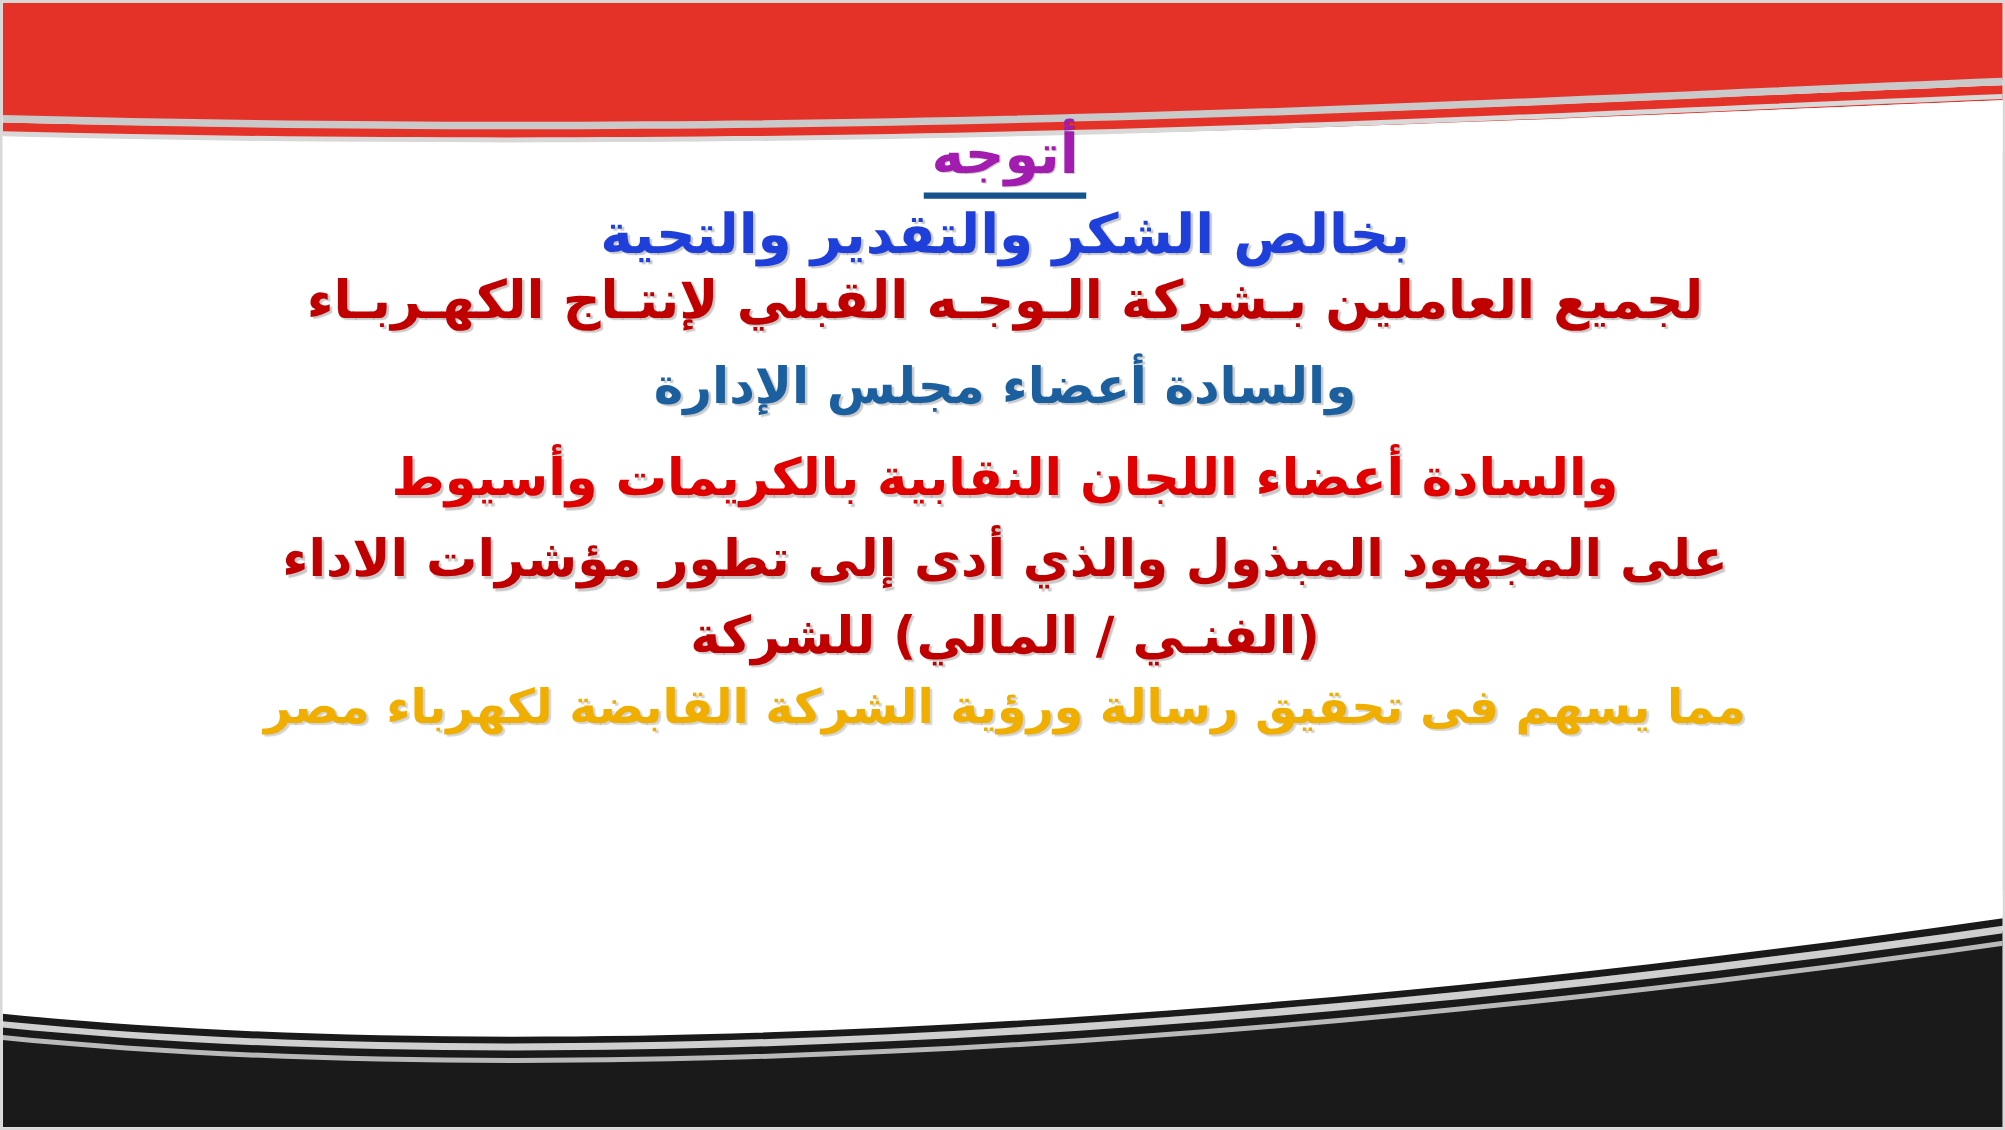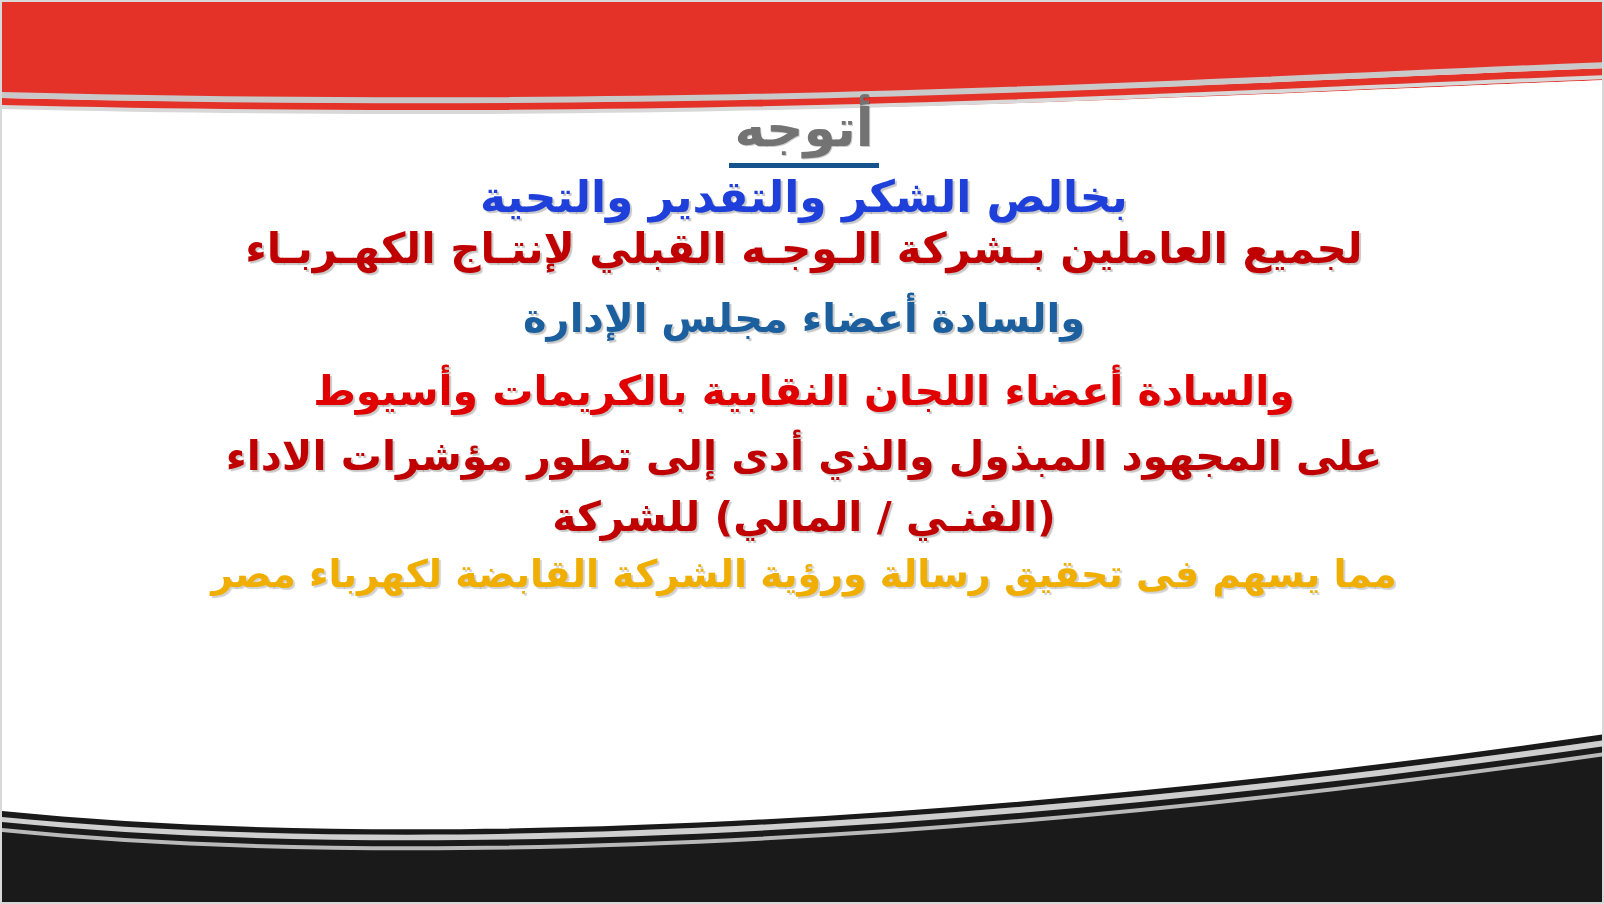--- a/index.html
+++ b/index.html
@@ -63,23 +63,23 @@
     letter-spacing: 0px;
   }
 
   
   .title-wrap {
     display: block;
     margin: 0 0 6px 0;
   }
   .title {
     display: inline-block;
-    font-size: 52px;
+    font-size: 44px;
     font-weight: bold;
-    color: #737373;
+    color: #a21caf;
     border-bottom: 5px solid #14538c;
     padding: 0 6px 5px 6px;
     text-shadow: 1px 1px 0 rgba(0,0,0,0.20);
   }
 
   .l-thanks {
     font-size: 44px;
     color: #1f3fdb;
     margin: 6px 0 2px 0;
     text-shadow: 2px 2px 1px rgba(0,0,0,0.22);

